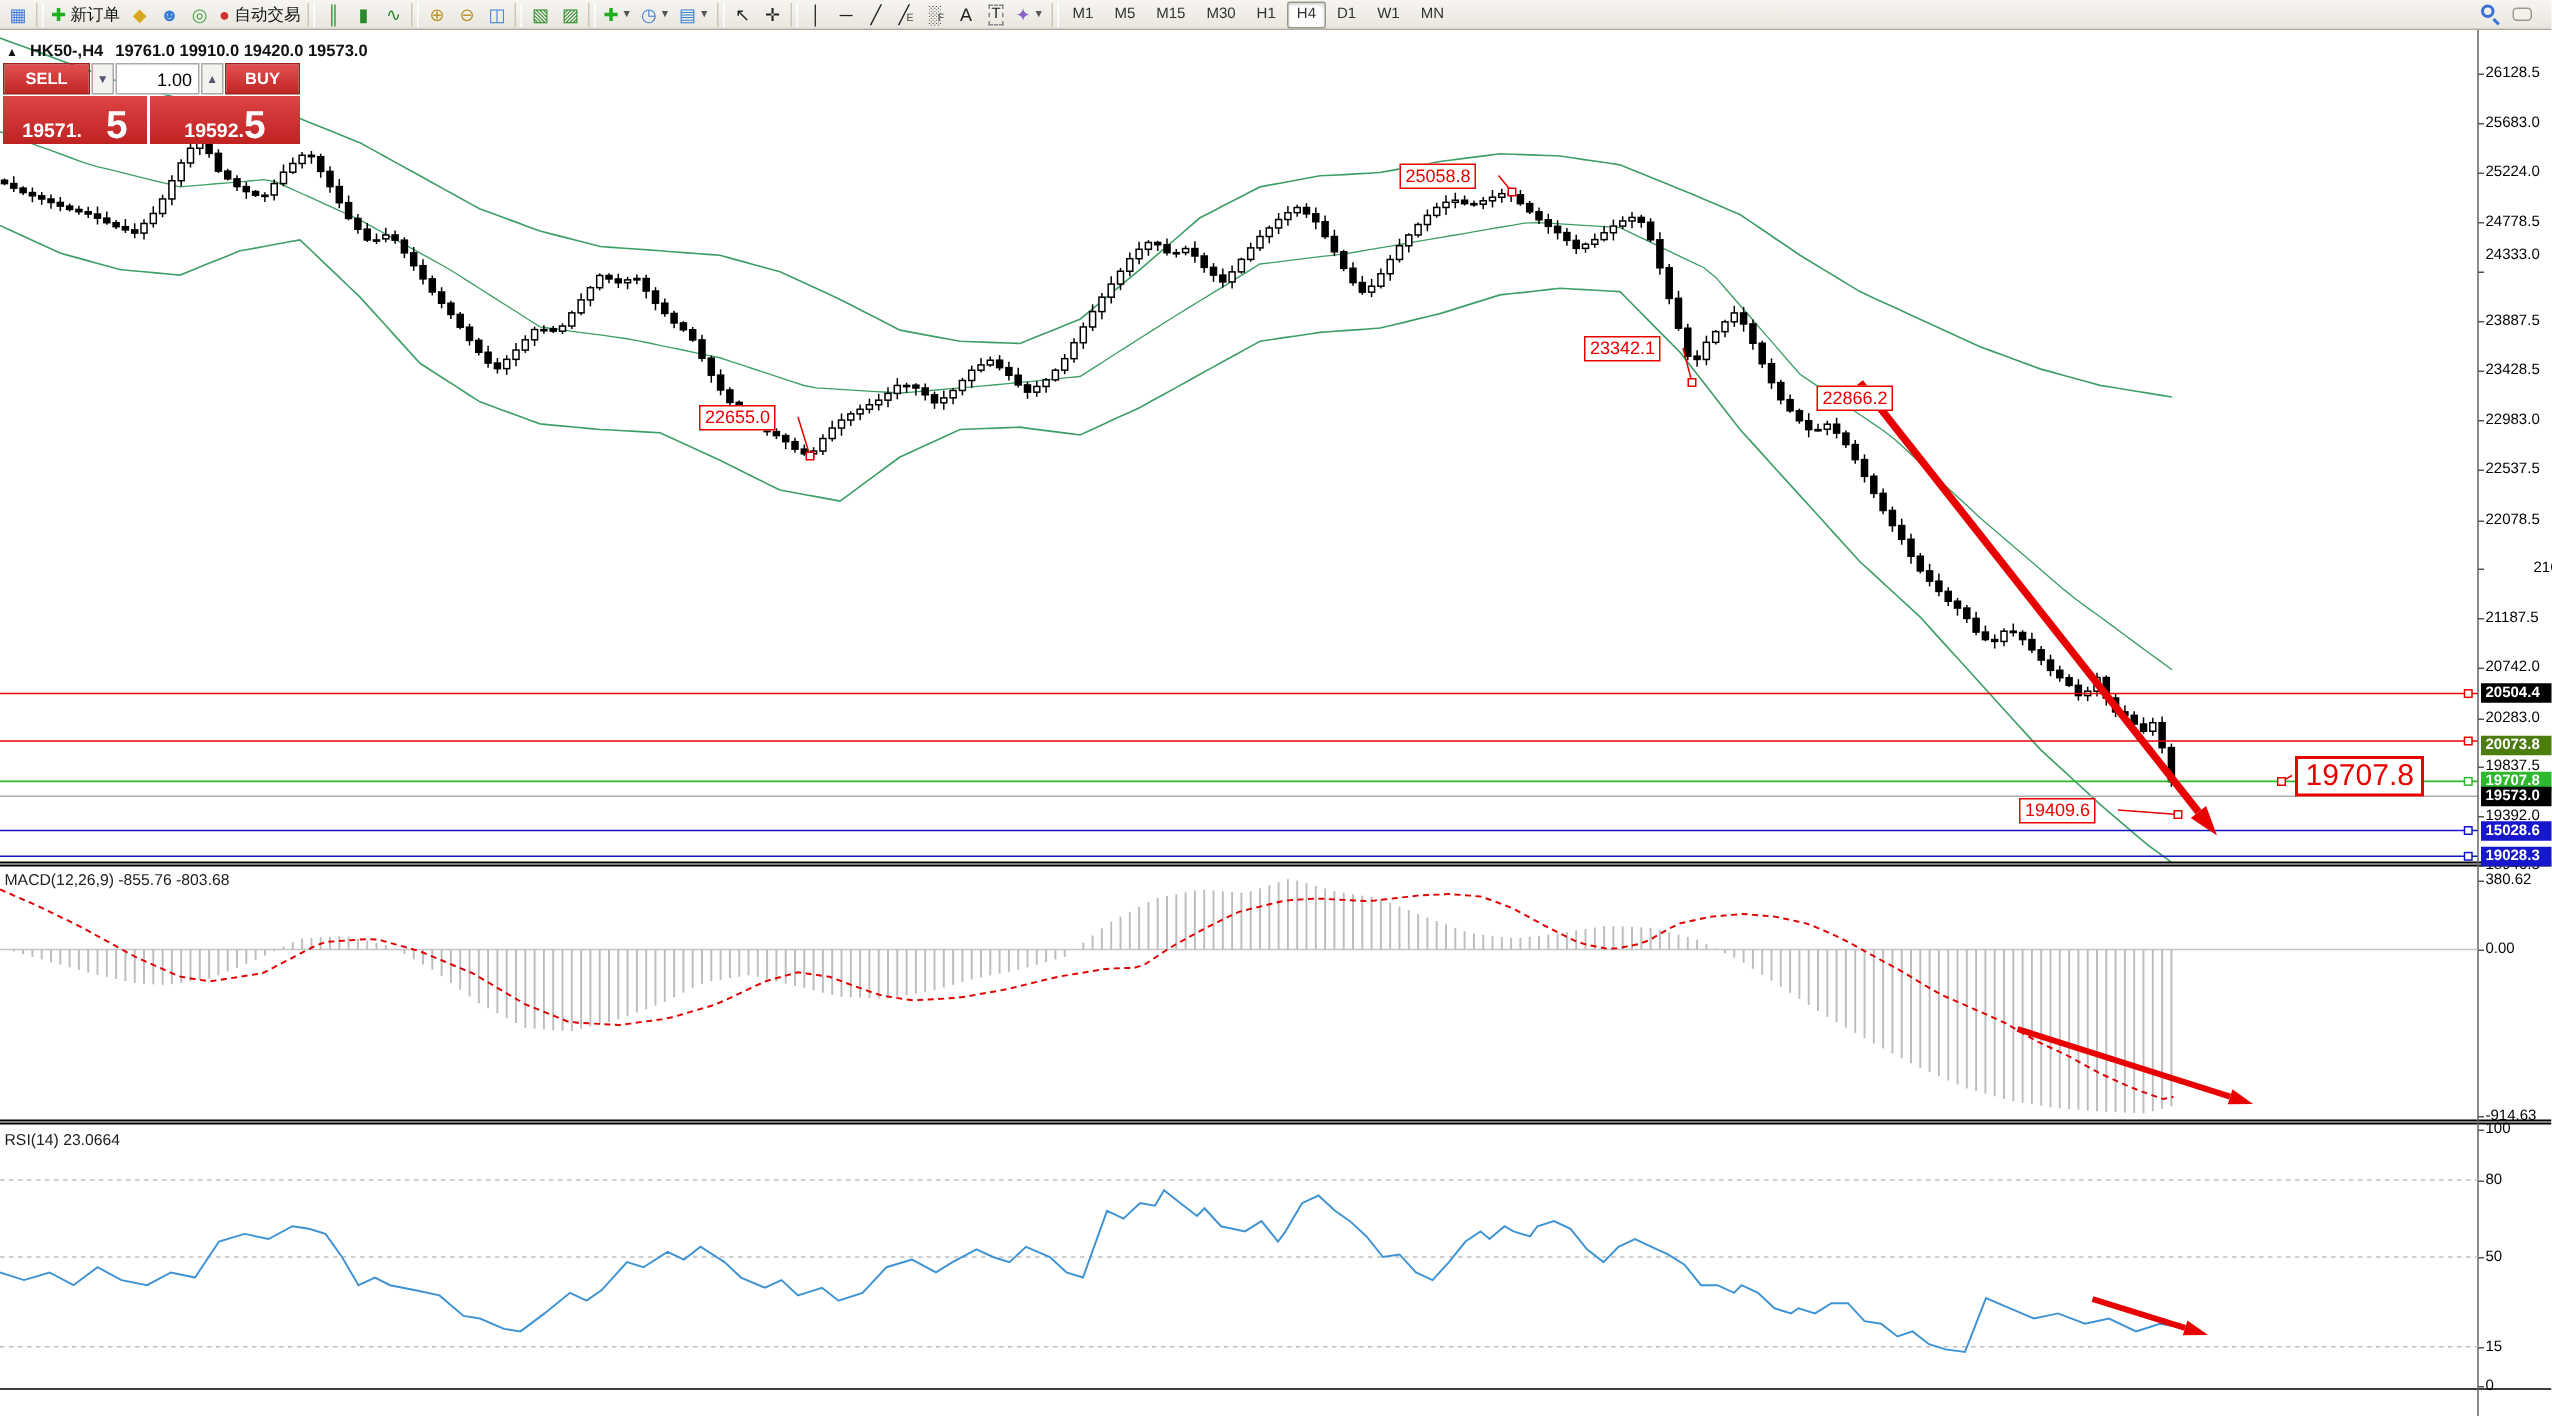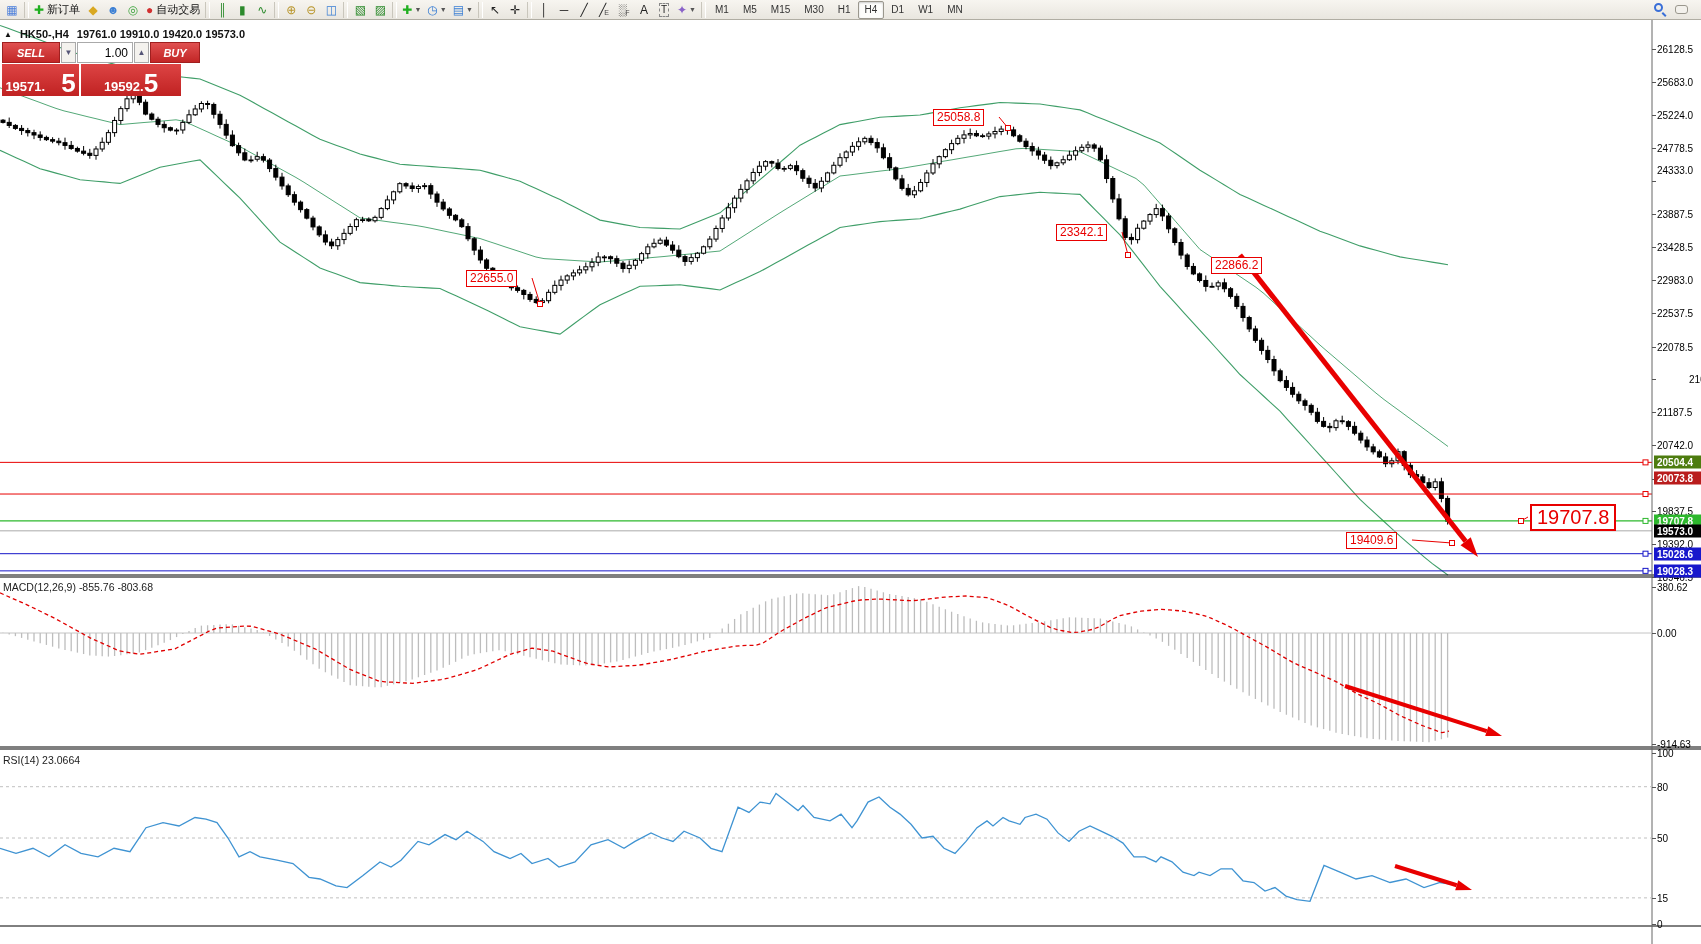--- a/index.html
+++ b/index.html
@@ -26,31 +26,31 @@
   .chat-icon .bubble { position:absolute; left:0; top:2px; width:13px; height:9px; border:1.5px solid #9a978d; border-radius:3px; background:#f3f1ec; }
   
   #chart { position:absolute; left:0; top:20px; width:1701px; height:924px; background:#fff; }
   #chart svg { position:absolute; left:0; top:0; }
   #symbol-header { position:absolute; left:4px; top:8px; font-size:11px; font-weight:bold; color:#111; display:flex; gap:8px; align-items:center; }
   #symbol-header .ptr { font-size:8px; }
   
   #trade-panel { position:absolute; left:2px; top:22px; width:198px; }
   .tp-row1 { display:flex; height:21px; gap:1px; }
   .tp-btn { background:linear-gradient(#e05050,#c22626); color:#fff; font-size:11px; font-weight:bold;
-    border:1px solid #a01f1f; display:flex; align-items:center; justify-content:center;font-style:italic; }
+    border:1px solid #a01f1f; display:flex; align-items:center; justify-content:center; }
   .tp-sell { width:58px; } .tp-buy { width:50px; }
   .tp-spin { width:15px; background:#f4f2ee; border:1px solid #aaa; color:#557; font-size:8px;
     display:flex; align-items:center; justify-content:center; }
   .tp-vol { width:56px; background:#fff; border:1px solid #aaa; font-size:12px; color:#000;
     display:flex; align-items:center; justify-content:flex-end; padding-right:4px; }
   .tp-row2 { display:flex; gap:2px; margin-top:1px; height:32px; }
   .tp-price { background:linear-gradient(#dd4444,#c02222); color:#fff; display:flex; align-items:flex-end; justify-content:center;
     font-weight:bold; font-size:13px; padding-bottom:2px; }
   .tp-price .big { font-size:26px; line-height:22px; font-weight:bold; }
-  .tp-price.sell { width:77px;gap:16px; } .tp-price.buy { width:100px; }
+  .tp-price.sell { width:96px;gap:16px; } .tp-price.buy { width:100px; }
   
   .ann { position:absolute; border:1px solid #e80000; color:#e80000; background:#fff;
     font-size:12px; padding:0 3px; line-height:15px; white-space:nowrap; }
   .ann.large { font-size:20px; line-height:23px; border-width:2px; padding:0 5px; }
   
   .tick-label { position:absolute; left:1657px; font-size:10px; color:#000; transform:translateY(-50%); white-space:nowrap; }
   .tick-dash { position:absolute; left:1652px; width:4px; height:1px; background:#555; }
   .badge { position:absolute; left:1654px; width:47px; height:13px; color:#fff; font-size:10px; font-weight:bold;
     display:flex; align-items:center; padding-left:3px; transform:translateY(-50%); }
   .ind-label { position:absolute; font-size:10.5px; color:#222; }
@@ -1001,22 +1001,22 @@
       <div class="tick-dash" style="top: 732.5px;"></div>
       <div class="tick-label" style="top: 732.5px;">100</div>
       <div class="tick-dash" style="top: 766.7px;"></div>
       <div class="tick-label" style="top: 766.7px; text-align: center;">80</div>
       <div class="tick-dash" style="top: 818px;"></div>
       <div class="tick-label" style="top: 818px;">50</div>
       <div class="tick-dash" style="top: 877.85px;"></div>
       <div class="tick-label" style="top: 877.85px;">15</div>
       <div class="tick-dash" style="top: 903.5px;"></div>
       <div class="tick-label" style="top: 903.5px;">0</div>
-      <div class="badge" style="top: 442.371px; background: #4d7c0f;">20504.4</div>
-      <div class="badge" style="top: 458px; background: #b91c1c;">20073.8</div>
+      <div class="badge" style="top: 442.371px; background: #000000;">20504.4</div>
+      <div class="badge" style="top: 477px; background: #4d7c0f;">20073.8</div>
       <div class="badge" style="top: 500.921px; background: rgb(45, 184, 45);">19707.8</div>
       <div class="badge" style="top: 510.829px; background: rgb(0, 0, 0);">19573.0</div>
       <div class="badge" style="top: 533.688px; background: rgb(23, 23, 204);">15028.6</div>
       <div class="badge" style="top: 550.865px; background: rgb(23, 23, 204);">19028.3</div>
       <div class="ann" style="left: 933px; top: 89px;">25058.8</div>
       <div class="ann" style="left: 1056px; top: 204px;">23342.1</div>
       <div class="ann" style="left: 1211px; top: 237px;">22866.2</div>
       <div class="ann" style="left: 466px; top: 250px;">22655.0</div>
       <div class="ann large" style="left: 1530px; top: 484px;">19707.8</div>
       <div class="ann" style="left: 1346px; top: 512px;">19409.6</div>

